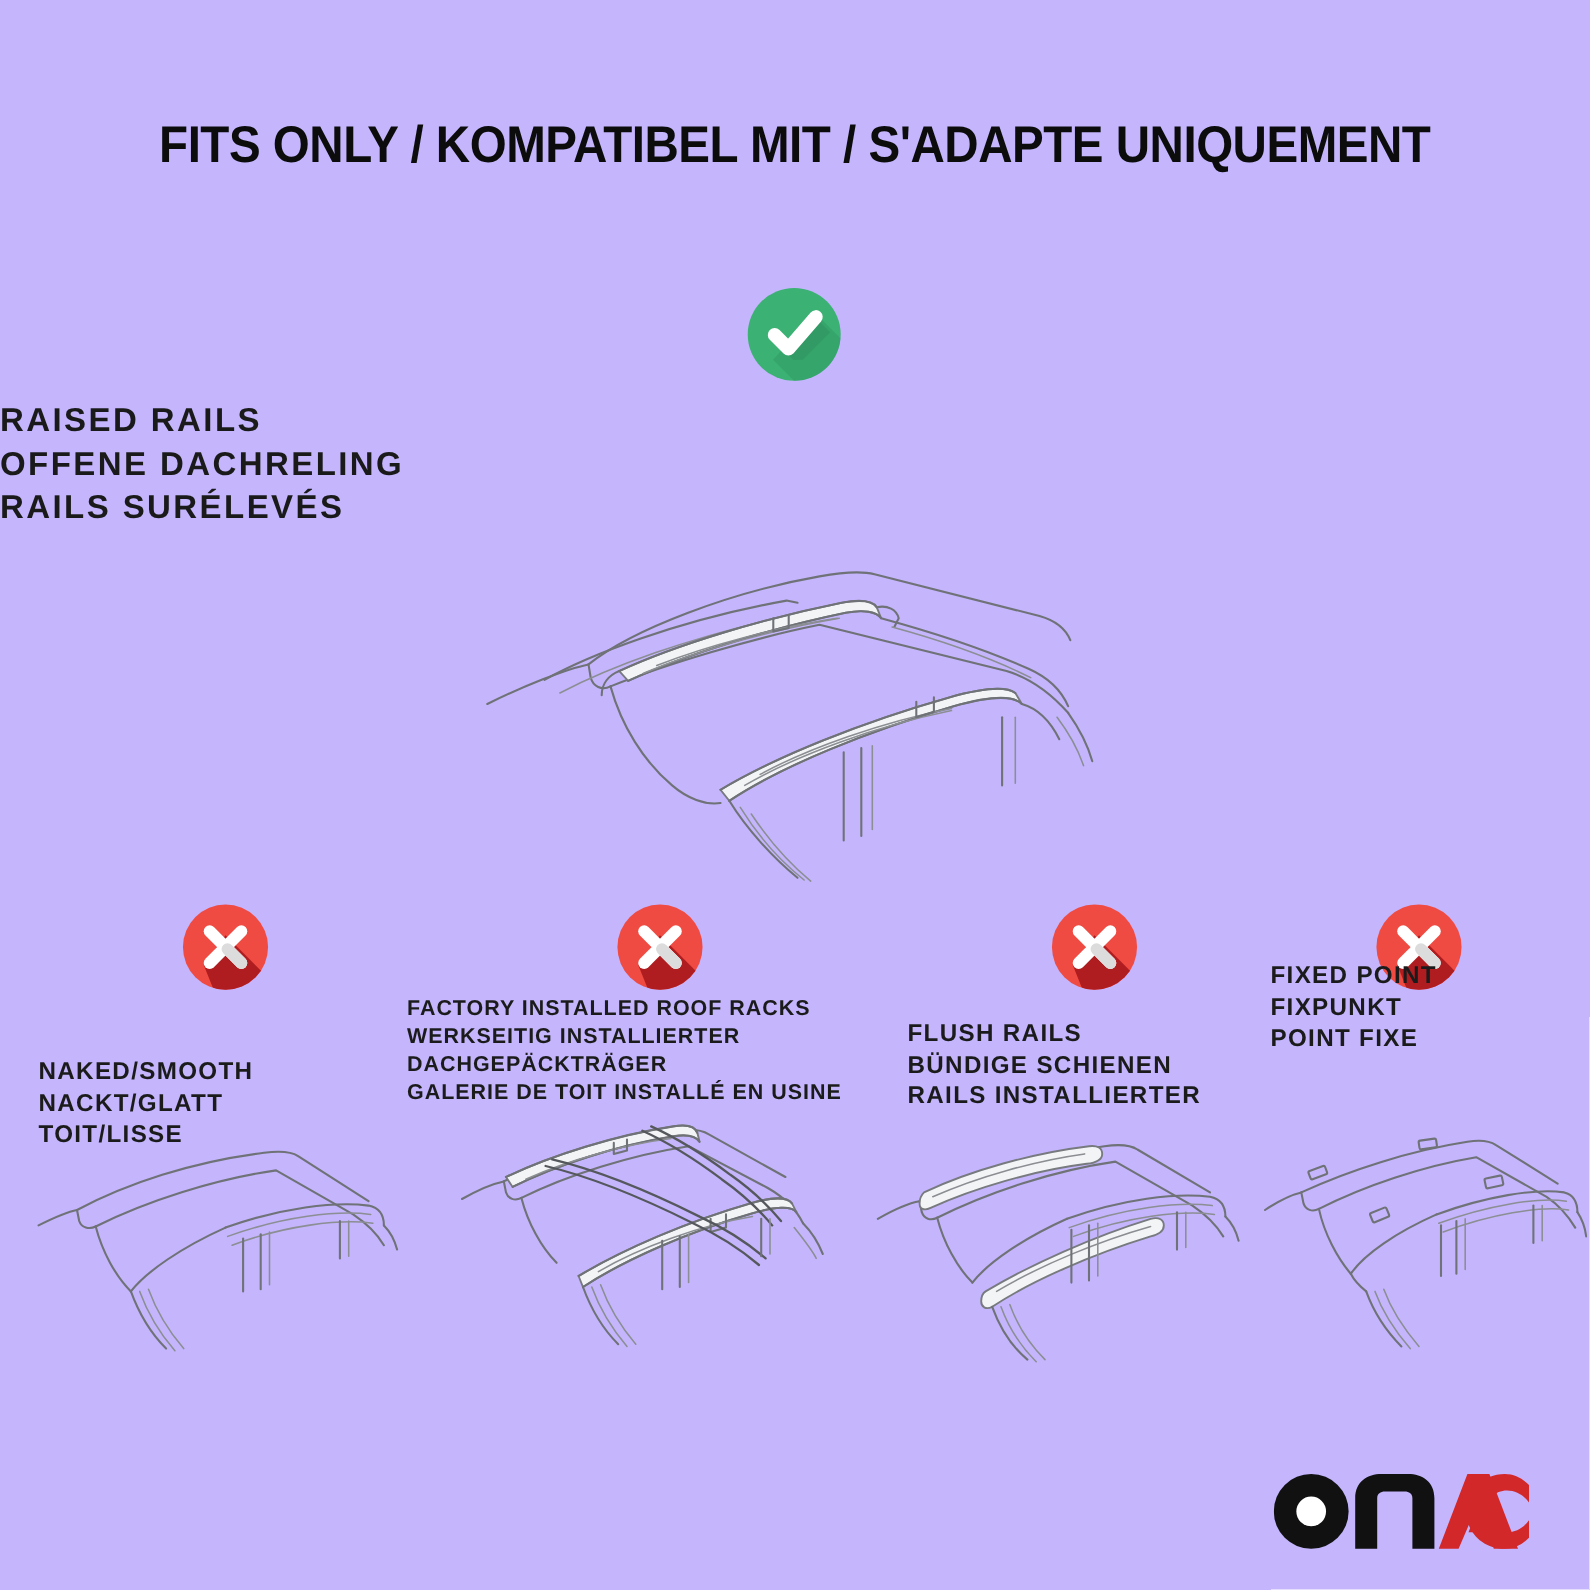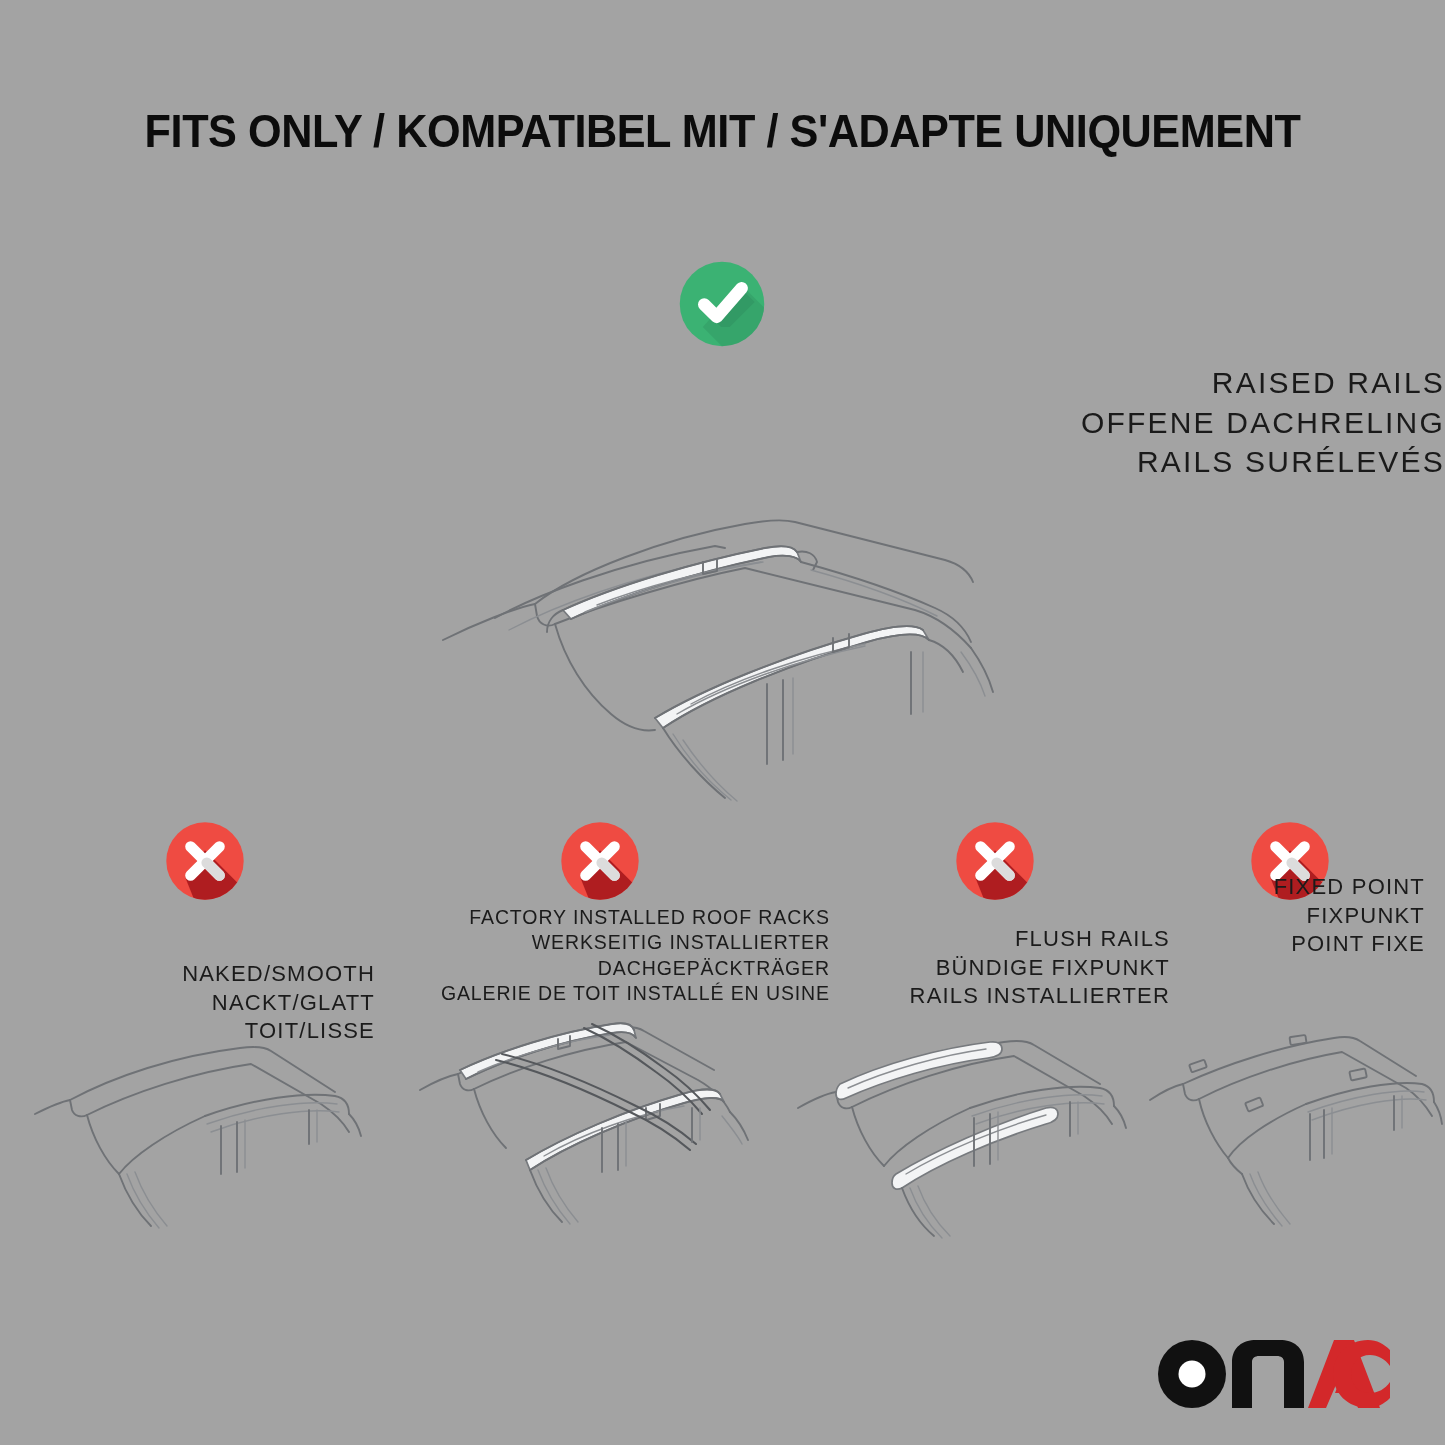--- a/index.html
+++ b/index.html
@@ -8,21 +8,21 @@
     background: #ffffff;
   }
   body {
     font-family: "Liberation Sans", sans-serif;
     -webkit-font-smoothing: antialiased;
   }
   #page {
     position: relative;
     width: 1445px;
     height: 1445px;
-    background: #a3a3a3;
+    background: #c4b5fd;
     overflow: hidden;
   }
 
   
   .title {
     position: absolute;
     left: 0;
     top: 103px;
     width: 1445px;
     text-align: center;
@@ -41,26 +41,27 @@
     width: 96px;
     height: 96px;
   }
   .badge svg { display: block; width: 96px; height: 96px; }
   .badge-sm { width: 90px; height: 90px; }
   .badge-sm svg { width: 90px; height: 90px; }
 
   
   .caption {
     position: absolute;
-    text-align: right;
+    text-align: left;
     color: #1b1b1b;
     font-family: "Liberation Sans", sans-serif;
     letter-spacing: 1.6px;
     line-height: 1.30;
     white-space: nowrap;
+    font-weight: bold;
   }
   .caption.primary {
     font-size: 30px;
     letter-spacing: 2.2px;
     line-height: 1.32;
     color: #1a1a1a;
   }
   .caption.secondary {
     font-size: 22px;
     letter-spacing: 1.2px;
@@ -321,21 +322,21 @@
       <g stroke="#ffffff" stroke-width="12" stroke-linecap="round">
         <line x1="34" y1="34" x2="66" y2="66"></line>
         <line x1="66" y1="34" x2="34" y2="66"></line>
       </g>
       <line x1="52" y1="52" x2="66" y2="66" stroke="#dcdcdc" stroke-width="12" stroke-linecap="round"></line>
     </svg>
   </div>
 
   <div class="caption secondary" style="left:825px; width:345px; top:925px;">
     <div>FLUSH RAILS</div>
-    <div>BÜNDIGE FIXPUNKT</div>
+    <div>BÜNDIGE SCHIENEN</div>
     <div>RAILS INSTALLIERTER</div>
   </div>
 
   <div class="illus" style="left:778px; top:1022px;">
     <svg width="355" height="218" viewBox="0 0 355 218" xmlns="http://www.w3.org/2000/svg">
       <path class="ln" d="M58 70 C104 48 166 28 226 20 C240 18 250 19 256 23 L322 62"></path>
       <path class="ln" d="M20 86 C34 78 46 72 58 70"></path>
       <path class="ln" d="M58 70 L60 80 C62 86 68 88 74 85"></path>
       <path class="ln" d="M74 85 C120 62 180 42 236 34 L306 74 C318 82 328 92 334 102"></path>
       <path class="ln" d="M74 85 C80 108 92 130 106 144"></path>

